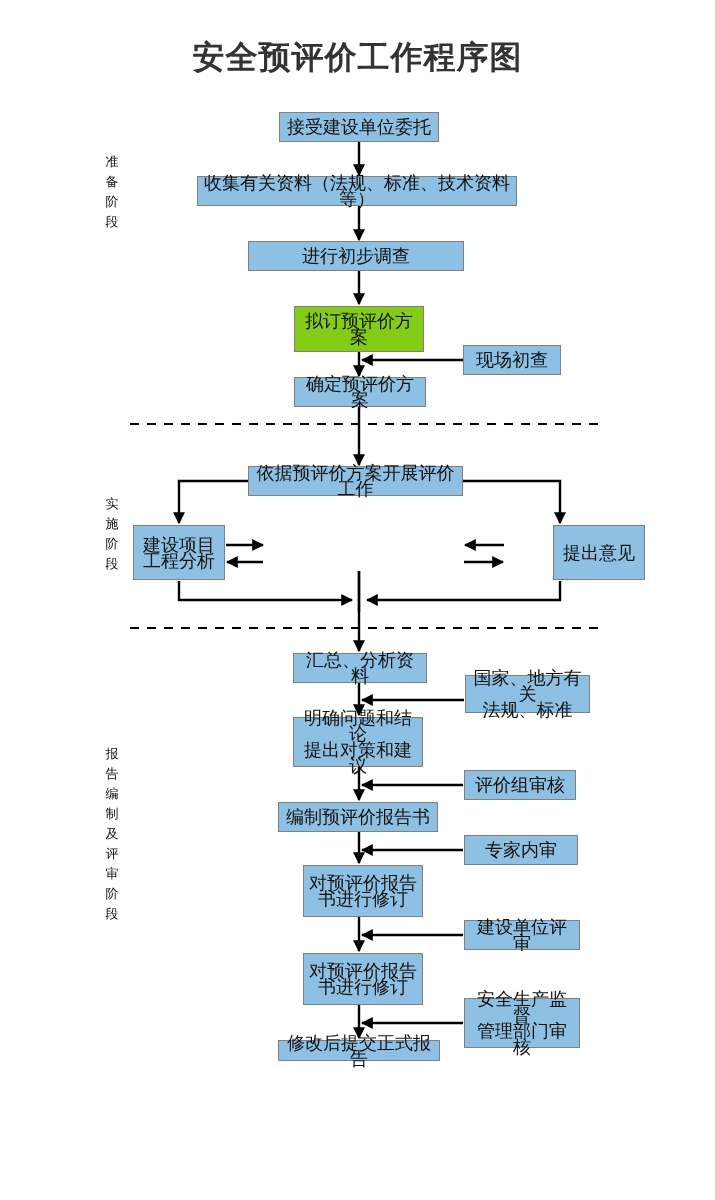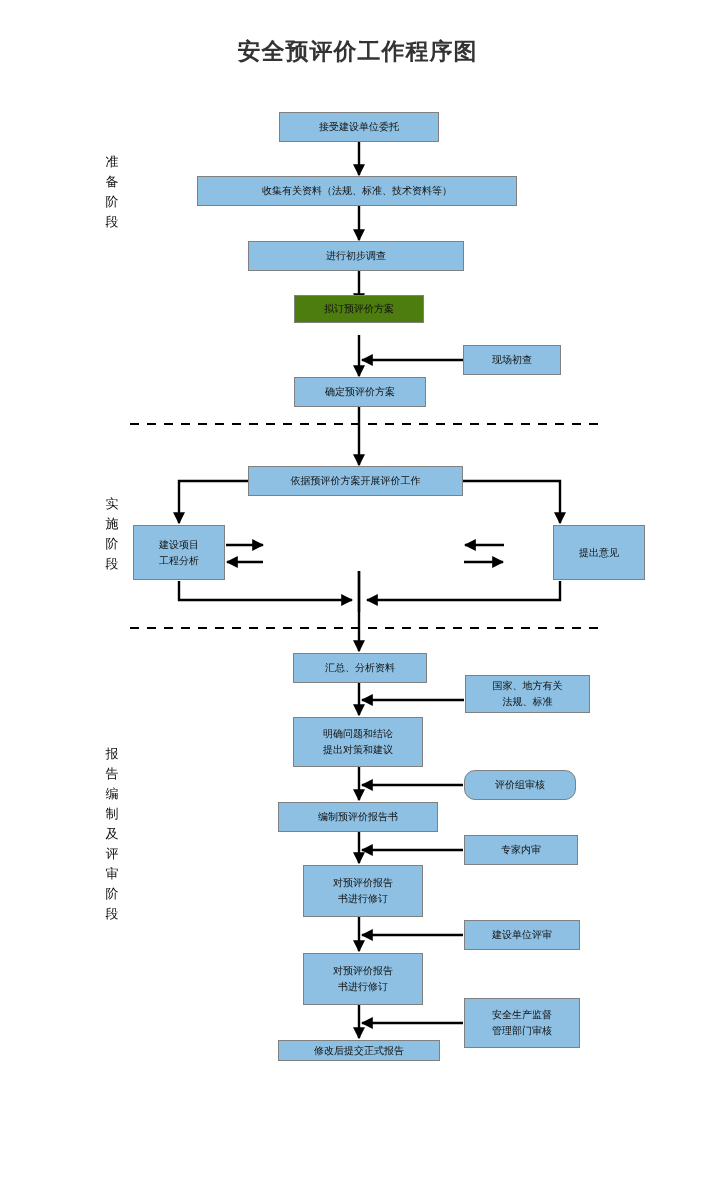--- a/index.html
+++ b/index.html
@@ -19,33 +19,33 @@
     left: 0; top: 0;
     width: 715px;
     height: 1200px;
   }
   .title {
     position: absolute;
     left: 0;
     top: 36px;
     width: 715px;
     text-align: center;
-    font-size: 23px;
+    font-size: 32px;
     font-weight: bold;
     color: #333333;
     letter-spacing: 1px;
     white-space: nowrap;
   }
   .node {
     position: absolute;
     box-sizing: border-box;
     background: #8DC0E3;
     border: 1px solid #808080;
     color: #111111;
-    font-size: 10px;
+    font-size: 18px;
     line-height: 16px;
     display: flex;
     align-items: center;
     justify-content: center;
     text-align: center;
     padding: 6px 4px;
     z-index: 5;
   }
   .node .ln { display: block; }
   .stage-label {
@@ -157,21 +157,21 @@
   <div class="node" style="left: 197px; top: 176px; width: 320px; height: 30px; background: rgb(141, 192, 227); border-color: rgb(128, 128, 128); color: rgb(17, 17, 17);">
       <div>
         <span class="ln">收集有关资料（法规、标准、技术资料等）</span>
       </div>
     </div>
   <div class="node" style="left: 248px; top: 241px; width: 216px; height: 30px; background: rgb(141, 192, 227); border-color: rgb(128, 128, 128); color: rgb(17, 17, 17);">
       <div>
         <span class="ln">进行初步调查</span>
       </div>
     </div>
-  <div class="node" style="left: 294px; top: 295px; width: 130px; height: 28px; background: #4d7c0f; border-color: rgb(128, 128, 128); color: rgb(17, 17, 17);">
+  <div class="node" style="left: 294px; top: 306px; width: 130px; height: 46px; background: #84cc16; border-color: rgb(128, 128, 128); color: rgb(17, 17, 17);">
       <div>
         <span class="ln">拟订预评价方案</span>
       </div>
     </div>
   <div class="node" style="left: 463px; top: 345px; width: 98px; height: 30px; background: rgb(141, 192, 227); border-color: rgb(128, 128, 128); color: rgb(17, 17, 17);">
       <div>
         <span class="ln">现场初查</span>
       </div>
     </div>
   <div class="node" style="left: 294px; top: 377px; width: 132px; height: 30px; background: rgb(141, 192, 227); border-color: rgb(128, 128, 128); color: rgb(17, 17, 17);">
@@ -205,21 +205,21 @@
         <span class="ln">国家、地方有关</span>
         <span class="ln">法规、标准</span>
       </div>
     </div>
   <div class="node" style="left: 293px; top: 717px; width: 130px; height: 50px; background: rgb(141, 192, 227); border-color: rgb(128, 128, 128); color: rgb(17, 17, 17);">
       <div>
         <span class="ln">明确问题和结论</span>
         <span class="ln">提出对策和建议</span>
       </div>
     </div>
-  <div class="node" style="left: 464px; top: 770px; width: 112px; height: 30px; background: rgb(141, 192, 227); border-color: rgb(128, 128, 128); color: rgb(17, 17, 17); border-radius: 11px;">
+  <div class="node" style="left: 464px; top: 770px; width: 112px; height: 30px; background: rgb(141, 192, 227); border-color: rgb(128, 128, 128); color: rgb(17, 17, 17);">
       <div>
         <span class="ln">评价组审核</span>
       </div>
     </div>
   <div class="node" style="left: 278px; top: 802px; width: 160px; height: 30px; background: rgb(141, 192, 227); border-color: rgb(128, 128, 128); color: rgb(17, 17, 17);">
       <div>
         <span class="ln">编制预评价报告书</span>
       </div>
     </div>
   <div class="node" style="left: 464px; top: 835px; width: 114px; height: 30px; background: rgb(141, 192, 227); border-color: rgb(128, 128, 128); color: rgb(17, 17, 17);">

